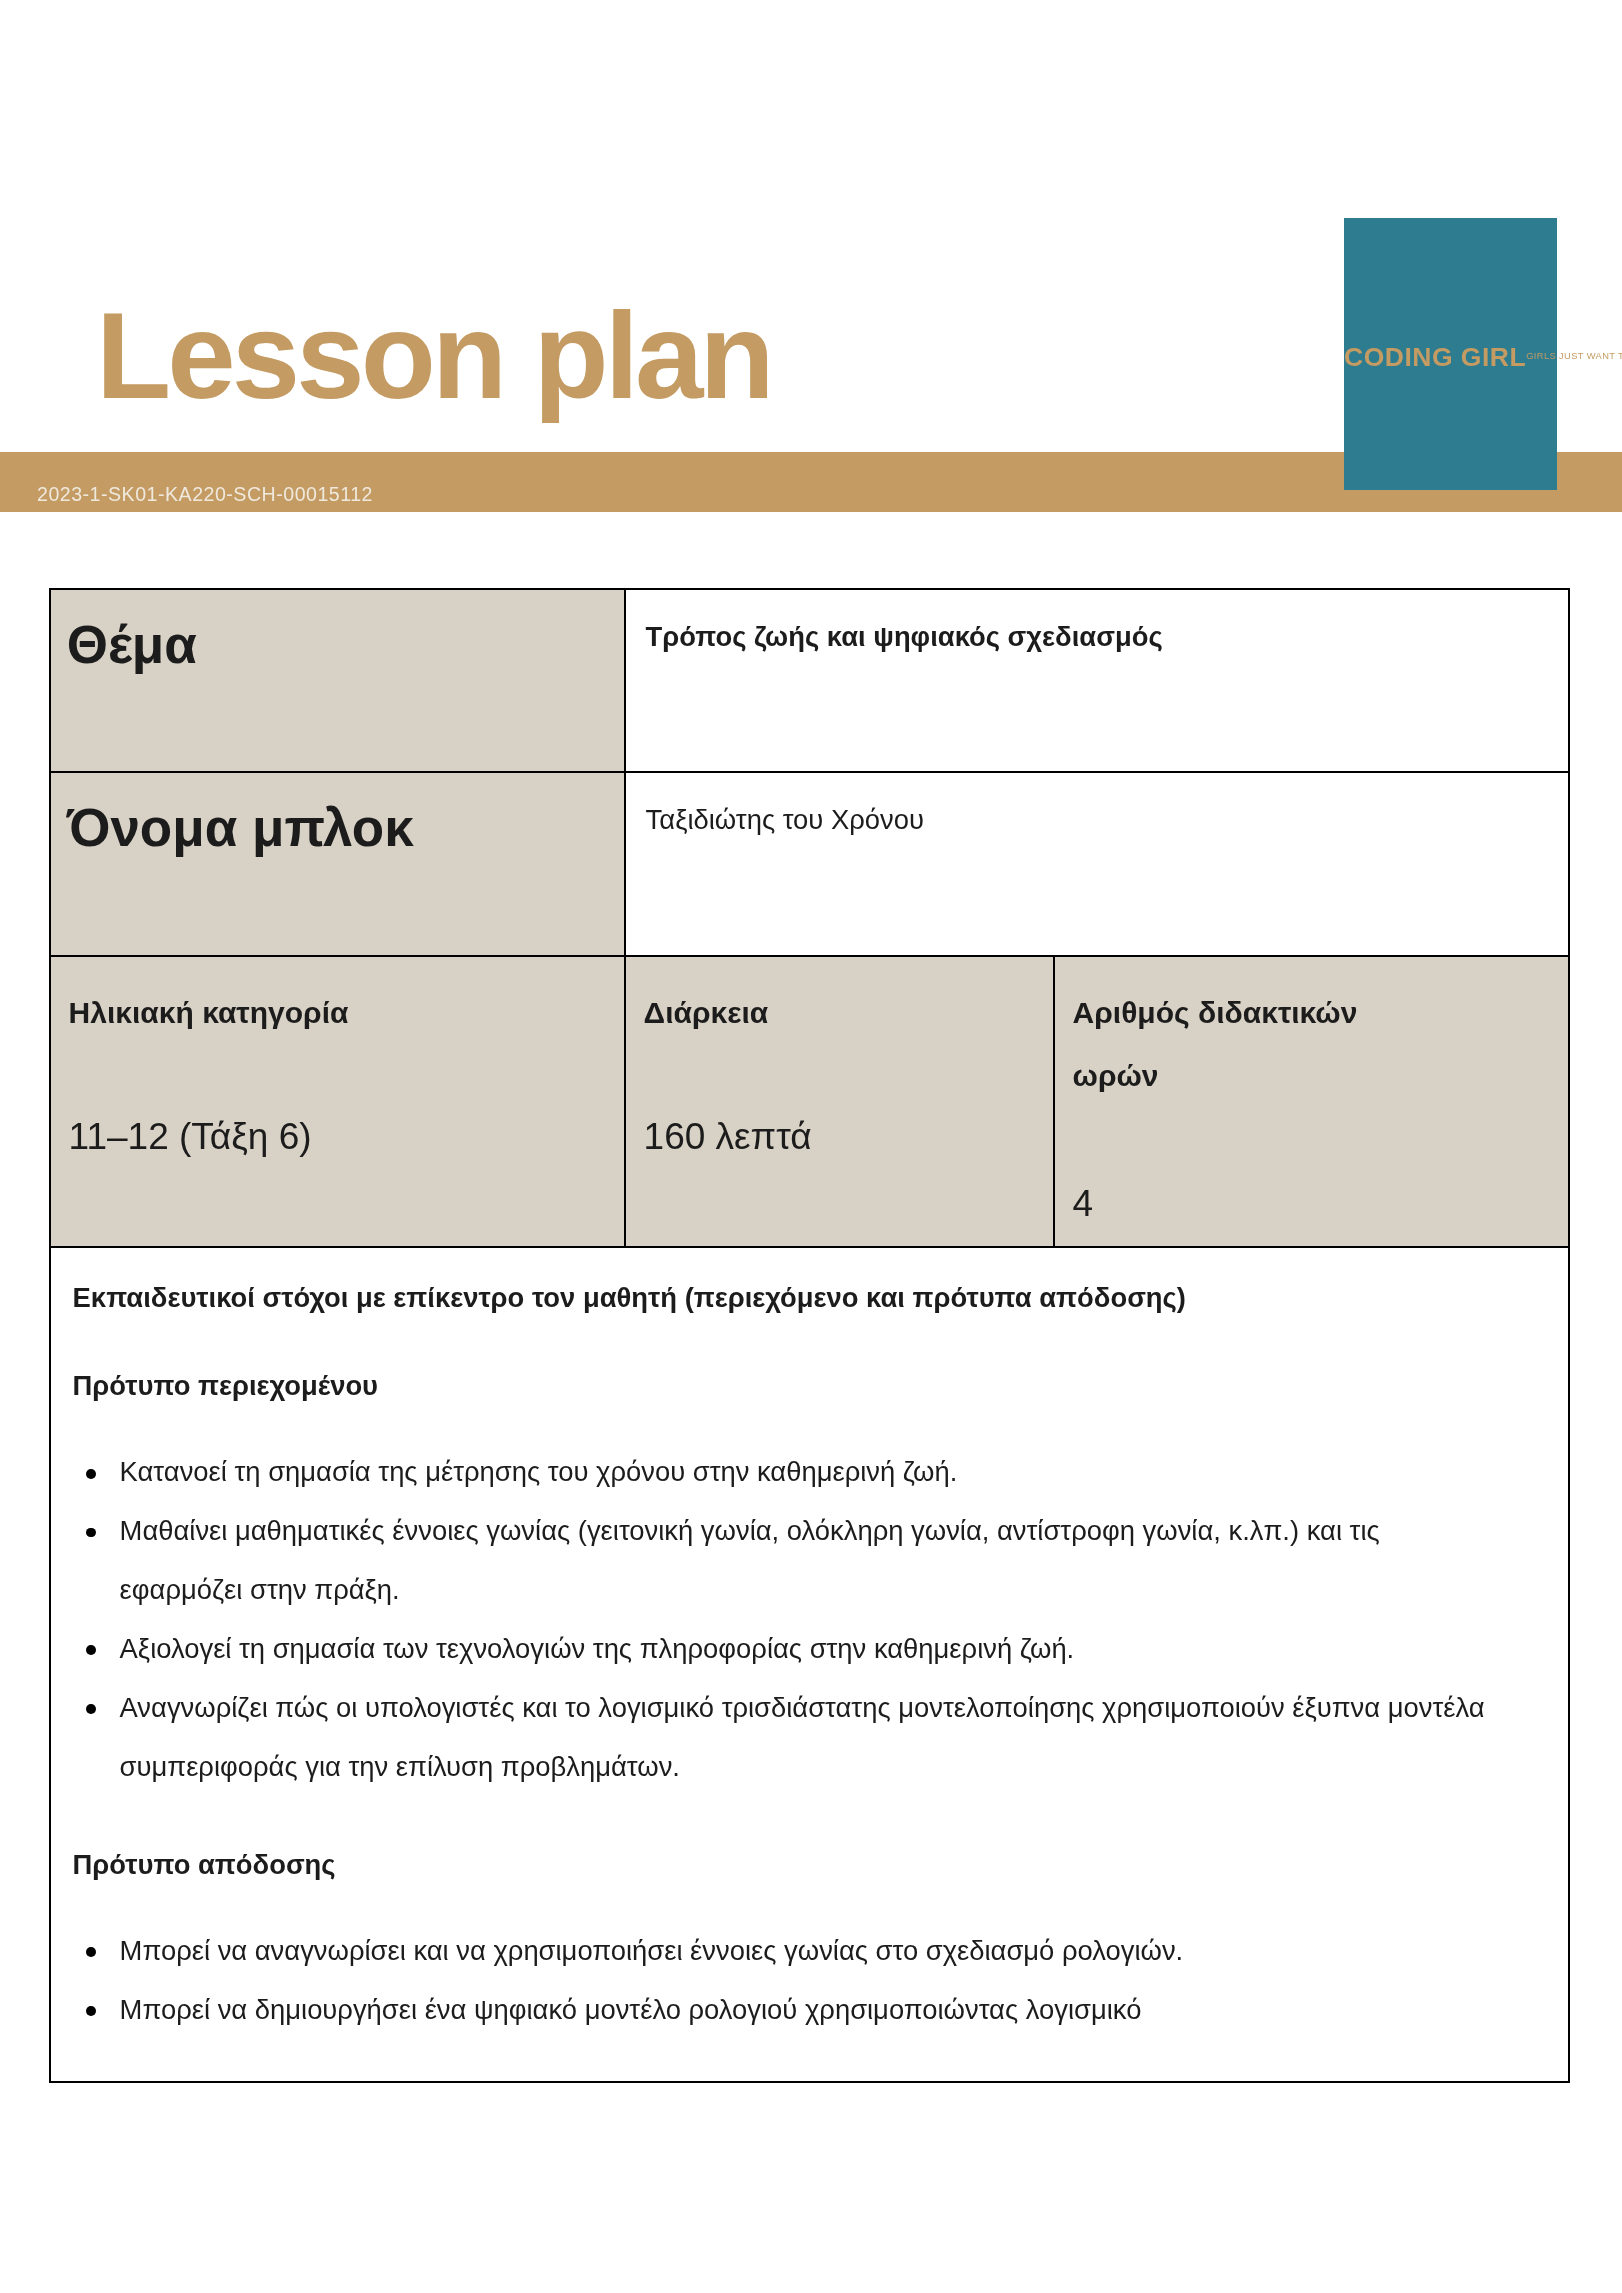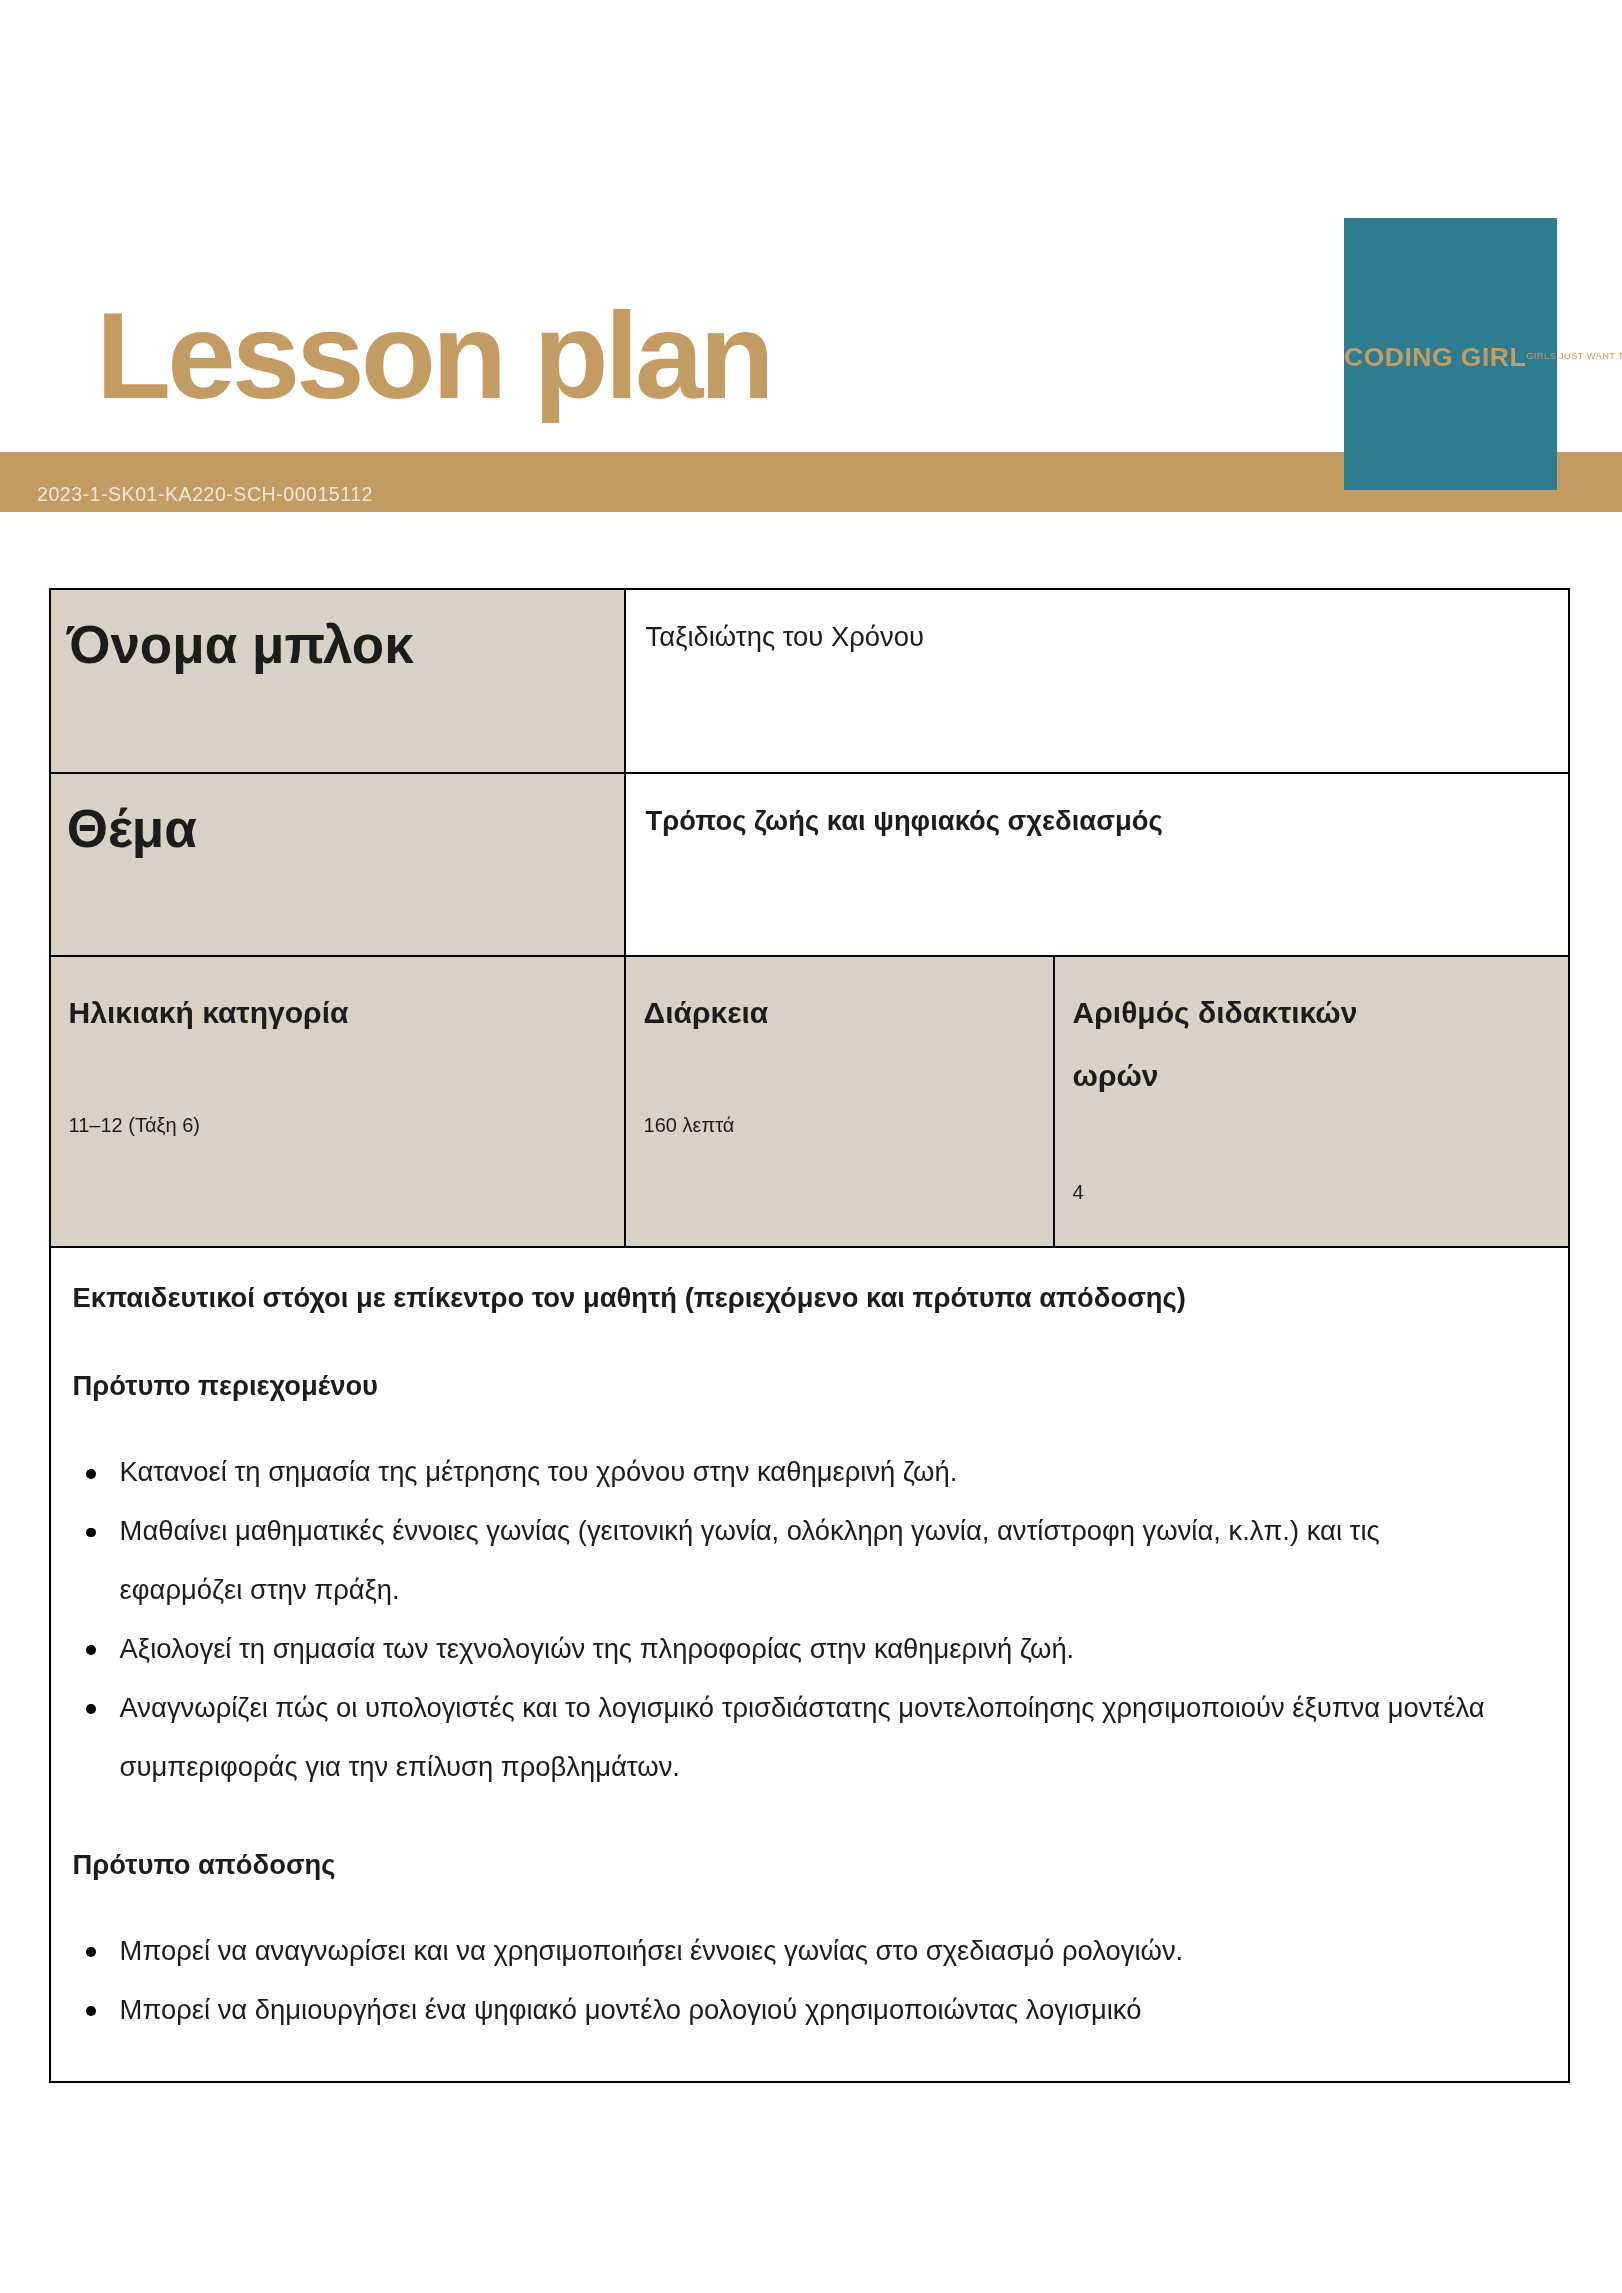--- a/index.html
+++ b/index.html
@@ -57,21 +57,21 @@
   }
   td.big-label{
     background:var(--beige);padding:21.6px 17.6px 0 15.7px;
     font-size:53px;font-weight:700;line-height:1.25;
   }
   td.row-value{background:#fff;padding:25.5px 23.5px 0 19.6px;font-size:27.4px;line-height:1.5;}
   .value-bold{font-weight:700;}
   td.info-cell{background:var(--beige);padding:23.5px 21.6px 0 17.6px;}
   .info-label{font-size:30px;font-weight:700;line-height:2.1;}
   .info-label.narrow{max-width:372px;}
-  .info-value{font-size:20px;margin-top:67px;line-height:1.4;}
+  .info-value{font-size:37px;margin-top:67px;line-height:1.4;}
   .info-value.lower{margin-top:71px;}
   
   td.objectives{background:#fff;padding:29px 29px 41px 21.6px;font-size:27.4px;border-radius:29px;}
   .obj-heading{font-weight:700;line-height:1.5;}
   .obj-subheading{font-weight:700;line-height:1.5;margin-top:47px;}
   ul.obj-list{margin-top:37px;list-style:none;}
   ul.obj-list li{
     position:relative;padding-left:47px;line-height:2.15;
     max-width:1431px;
   }
@@ -105,27 +105,27 @@
   </div>
 </div>
 
 <table class="lesson">
   <colgroup>
     <col style="width:575px">
       <col style="width:429px">
       <col style="width:515px">
   </colgroup>
   <tbody>
+    <tr style="height:183px;">
+      <td class="big-label">Θέμα</td>
+      <td class="row-value value-bold" colspan="2">Τρόπος ζωής και ψηφιακός σχεδιασμός</td>
+    </tr>
     <tr style="height:184px;">
       <td class="big-label">Όνομα μπλοκ</td>
       <td class="row-value" colspan="2">Ταξιδιώτης του Χρόνου</td>
-    </tr>
-    <tr style="height:183px;">
-      <td class="big-label">Θέμα</td>
-      <td class="row-value value-bold" colspan="2">Τρόπος ζωής και ψηφιακός σχεδιασμός</td>
     </tr>
     <tr style="height:291px;">
       <td class="info-cell">
         <div class="info-label">Ηλικιακή κατηγορία</div>
         <div class="info-value">11–12 (Τάξη 6)</div>
       </td>
       <td class="info-cell">
         <div class="info-label">Διάρκεια</div>
         <div class="info-value">160 λεπτά</div>
       </td>

